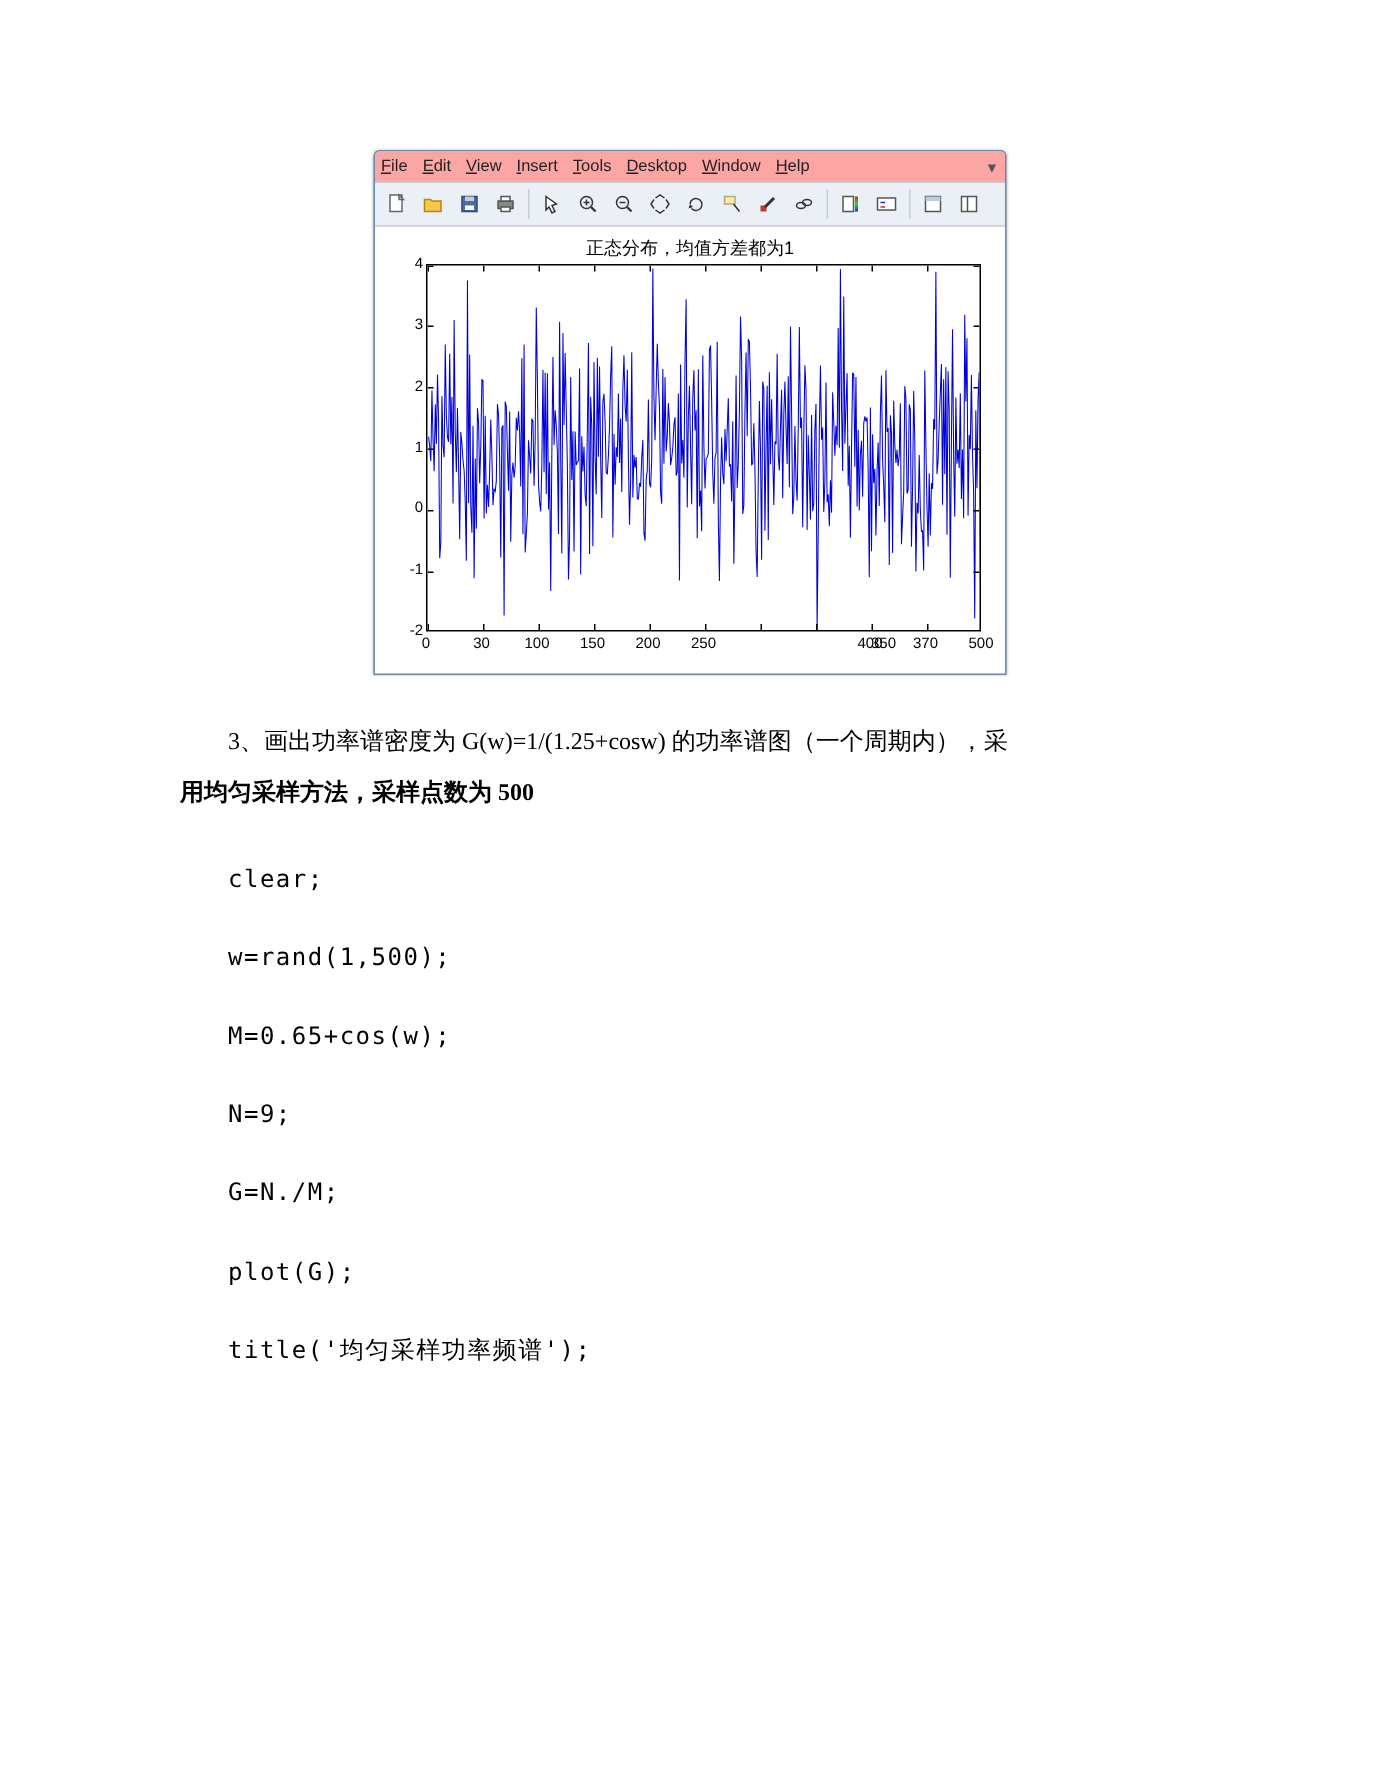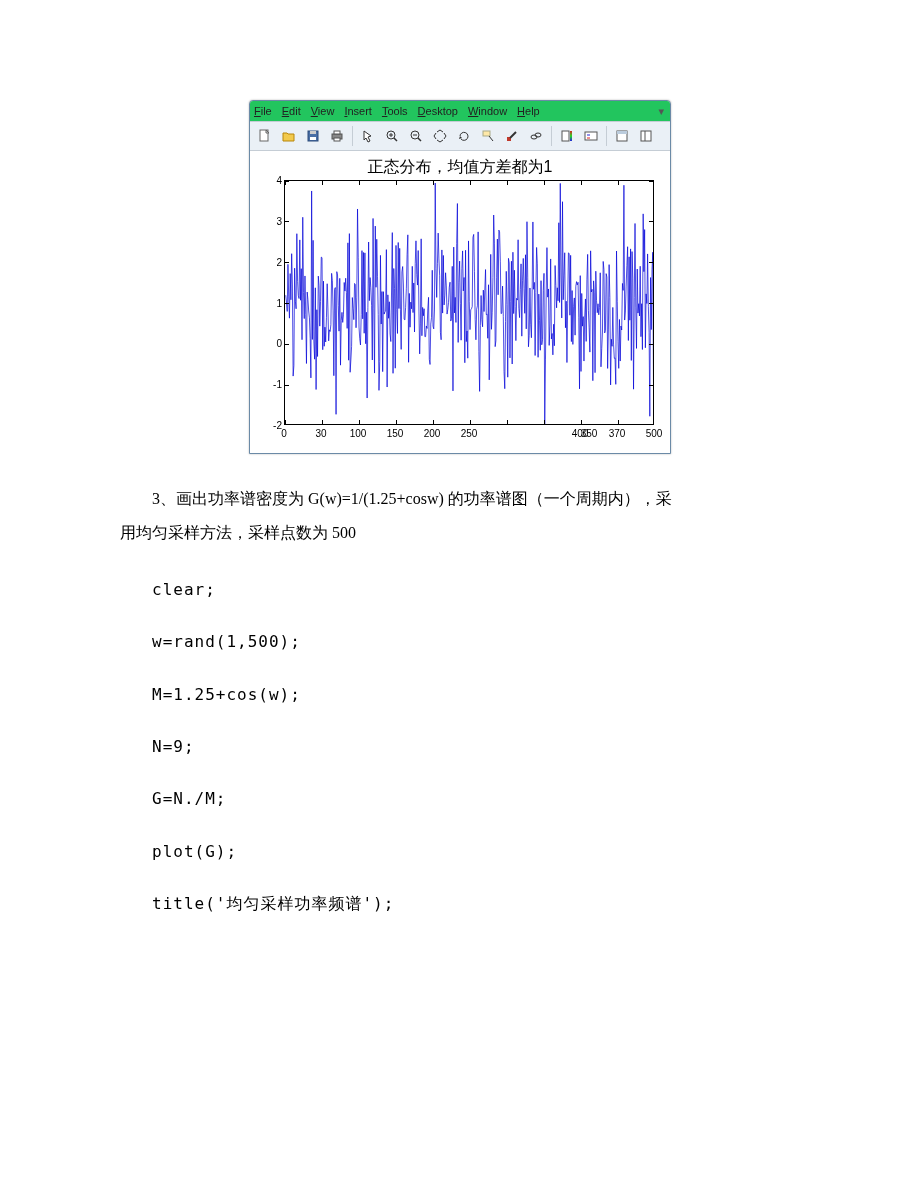--- a/index.html
+++ b/index.html
@@ -57,21 +57,21 @@
   .win-min { background: linear-gradient(#f6fbff,#dbe8f5); border-top-left-radius:3px; border-bottom-left-radius:3px;}
   .win-max { background: linear-gradient(#f6fbff,#dbe8f5); }
   .win-close {
     background: linear-gradient(#f08a83,#d94b3c);
     color:#fff; font-weight:bold;
     border-color:#b03a2e;
     border-top-right-radius:3px; border-bottom-right-radius:3px;
   }
   .menubar {
     height: 20px;
-    background: #22c55e;
+    background: #fca5a5;
     border-bottom: 1px solid #c5cdd5;
     display: flex;
     align-items: center;
     padding-left: 4px;
     font-family: Tahoma, Arial, sans-serif;
     font-size: 11px;
     color: #222;
   }
   .menubar span { margin-right: 10px; }
   .menubar span u { text-decoration: underline; }
@@ -90,21 +90,21 @@
     border-radius:2px;
   }
   .tbtn svg { display:block; }
   .tdiv { width:1px; height:20px; background:#c5cdd5; margin: 0 2px; }
   .plot-area {
     padding: 6px 4px 10px 4px;
   }
   .plot-title {
     text-align: center;
     font-family: "SimSun", Arial, sans-serif;
-    font-size: 16px;
+    font-size: 12px;
     color: #000;
     margin-bottom: 2px;
   }
   .plot-box {
     position: relative;
     margin-left: 30px;
     margin-right: 10px;
   }
   .plot-frame {
     width: 370px; height: 245px;
@@ -357,24 +357,24 @@
               <span style="left: 370px;">500</span>
             </div>
         </div>
         <div style="height:18px"></div>
       </div>
     </div>
   </div>
 
   <div class="content">
     <div class="para indent" style="margin-bottom:4px;">3、画出功率谱密度为 G(w)=1/(1.25+cosw) 的功率谱图（一个周期内），采</div>
-    <div class="para" style="margin-bottom:26px;">用均匀采样方法，采样点数为 500</div>
+    <div class="para" style="margin-bottom:26px;font-weight:bold;">用均匀采样方法，采样点数为 500</div>
 
 
     <div class="para indent code">clear;</div>
     <div class="para indent code">w=rand(1,500);</div>
-    <div class="para indent code">M=1.25+cos(w);</div>
+    <div class="para indent code">M=0.65+cos(w);</div>
     <div class="para indent code">N=9;</div>
     <div class="para indent code">G=N./M;</div>
     <div class="para indent code">plot(G);</div>
     <div class="para indent code">title('均匀采样功率频谱');</div>
   </div>
 </div>
 
 </body></html>

